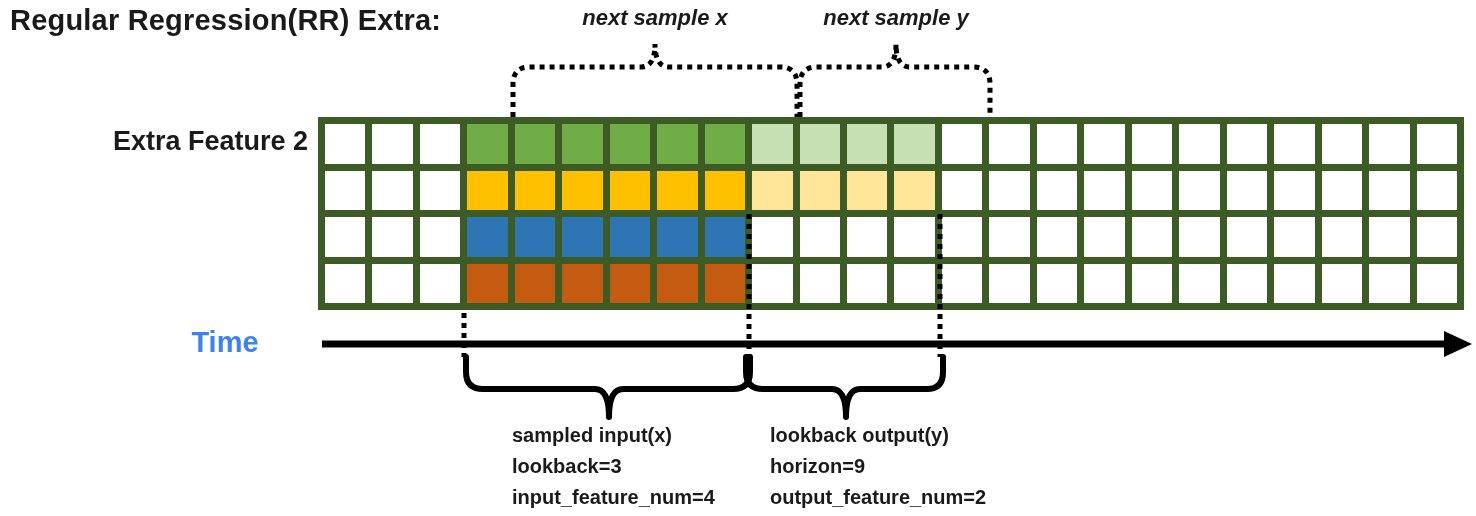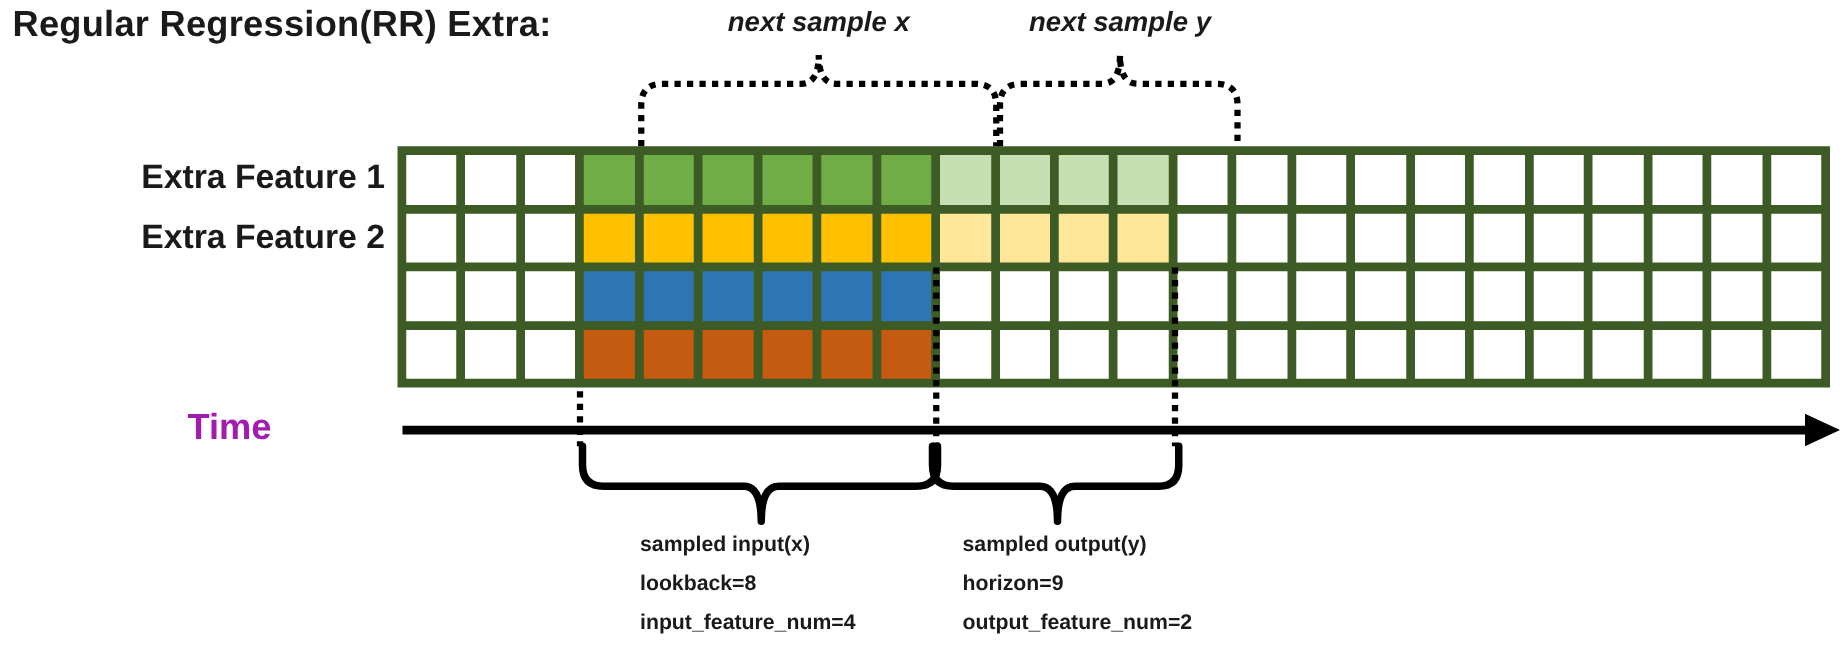--- a/index.html
+++ b/index.html
@@ -66,49 +66,48 @@
     color: #1a1a1a;
     white-space: nowrap;
   }
   .next-x { left: 655px; }
   .next-y { left: 896px; }
   .time-label {
     position: absolute;
     left: 150px;
     top: 326px;
     width: 150px;
-    text-align: left;
+    text-align: center;
     font-size: 29px;
     font-weight: 700;
-    color: #a21caf;
+    color: #3b82f6;
   }
   .sample-block {
     position: absolute;
     top: 420px;
-    font-size: 17px;
+    font-size: 20px;
     font-weight: 700;
     line-height: 31px;
     color: #1a1a1a;
     white-space: nowrap;
   }
   .input-block  { left: 512px; }
   .output-block { left: 770px; }
 </style>
 </head>
 <body>
 
 <div class="canvas">
 
   <div class="title">Regular Regression(RR) Extra:</div>
 
   <div class="next-label next-x">next sample x</div>
   <div class="next-label next-y">next sample y</div>
 
   <div class="row-labels">
-    <div class="row-label">Extra Feature 1</div>
     <div class="row-label">Extra Feature 2</div>
   </div>
 
   <div class="grid" id="grid" style="background: rgb(60, 91, 37);">
       <div class="cell" style="background: rgb(255, 255, 255);"></div>
       <div class="cell" style="background: rgb(255, 255, 255);"></div>
       <div class="cell" style="background: rgb(255, 255, 255);"></div>
       <div class="cell" style="background: rgb(112, 173, 71);"></div>
       <div class="cell" style="background: rgb(112, 173, 71);"></div>
       <div class="cell" style="background: rgb(112, 173, 71);"></div>
@@ -201,26 +200,26 @@
       <div class="cell" style="background: rgb(255, 255, 255);"></div>
       <div class="cell" style="background: rgb(255, 255, 255);"></div>
       <div class="cell" style="background: rgb(255, 255, 255);"></div>
       <div class="cell" style="background: rgb(255, 255, 255);"></div>
     </div>
 
   <div class="time-label">Time</div>
 
   <div class="sample-block input-block">
     <div>sampled input(x)</div>
-    <div>lookback=8</div>
+    <div>lookback=3</div>
     <div>input_feature_num=4</div>
   </div>
 
   <div class="sample-block output-block">
-    <div>sampled output(y)</div>
+    <div>lookback output(y)</div>
     <div>horizon=9</div>
     <div>output_feature_num=2</div>
   </div>
 
   <svg class="svg-overlay" viewBox="0 0 1476 516">
 
     <path d="M 513,117 V 84 Q 513,67 530,67 H 641 Q 655,67 655,44 Q 655,67 669,67 H 780 Q 797,67 797,84 V 117" fill="none" stroke="#000000" stroke-width="5" stroke-dasharray="5 5"></path>
 
     <path d="M 800,117 V 84 Q 800,67 817,67 H 882 Q 896,67 896,44 Q 896,67 910,67 H 973 Q 990,67 990,84 V 117" fill="none" stroke="#000000" stroke-width="5" stroke-dasharray="5 5"></path>
 

